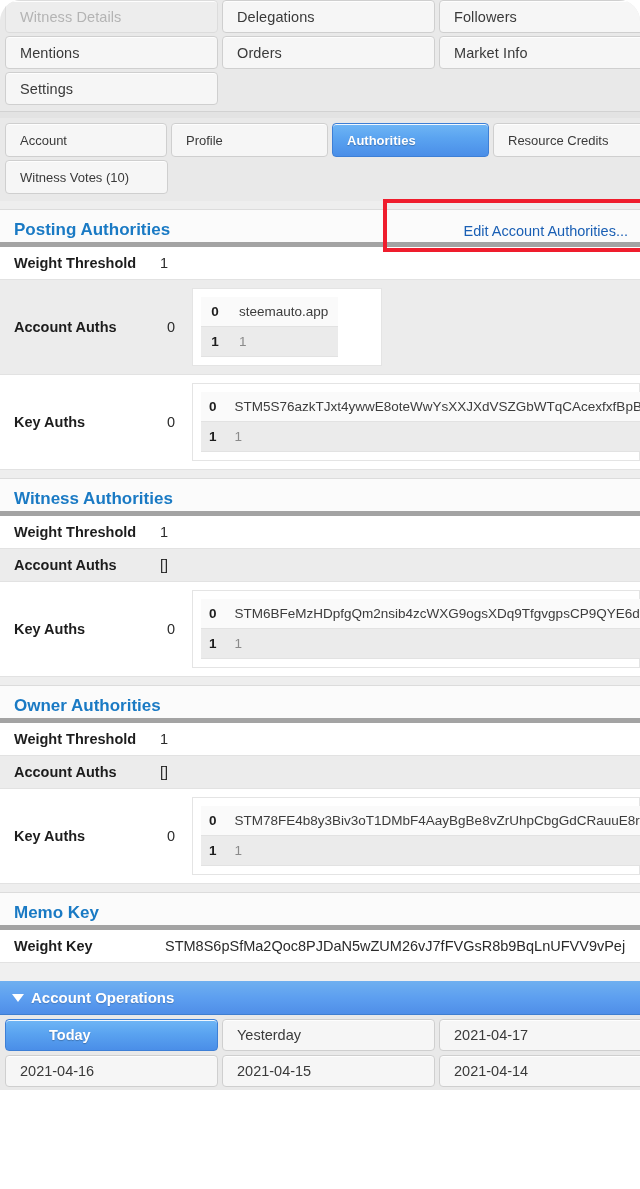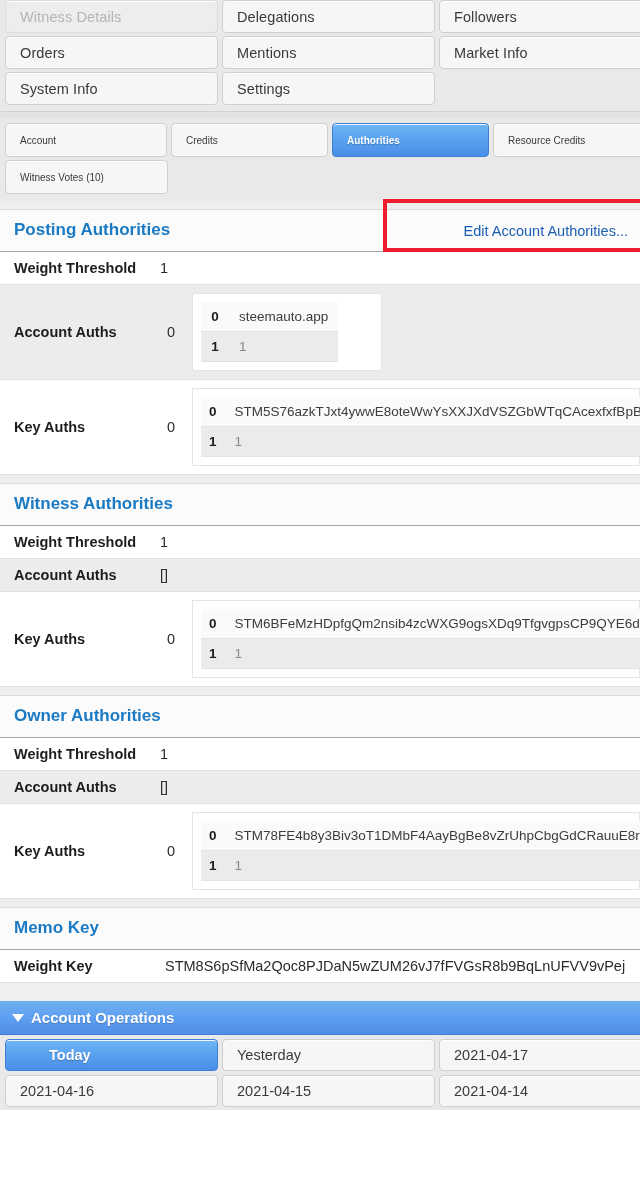--- a/index.html
+++ b/index.html
@@ -13,20 +13,21 @@
     color: #222222;
     -webkit-font-smoothing: antialiased;
   }
 
   .page {
     position: relative;
     width: 640px;
     height: 1189px;
     overflow: hidden;
     background: #ffffff;
+    border-radius: 21px;
   }
 
   
   .navblock {
     background: #e9e9e9;
     padding: 0 0 4px 0;
   }
   .navrow {
     display: flex;
     gap: 0;
@@ -66,21 +67,21 @@
   .subrow { display: flex; padding: 0 4px; }
   .subtab {
     height: 34px;
     margin: 1px 3px 2px 1px;
     background: #f6f6f6;
     border: 1px solid #cfcfcf;
     border-radius: 4px;
     display: flex;
     align-items: center;
     padding: 0 14px;
-    font-size: 10px;
+    font-size: 13px;
     color: #3a3a3a;
     box-shadow: 0 1px 0 rgba(255,255,255,.9) inset;
   }
   .subtab.w-account { flex: 0 0 162px; }
   .subtab.w-profile { flex: 0 0 157px; }
   .subtab.w-auth    { flex: 0 0 157px; }
   .subtab.w-rc      { flex: 0 0 165px; }
   .subtab.w-wv      { flex: 0 0 163px; }
   .subtab.active {
     background: linear-gradient(to bottom, #6fb6f5 0%, #5aa3f0 45%, #4a8ee8 100%);
@@ -88,22 +89,22 @@
     color: #ffffff;
     font-weight: bold;
     text-shadow: 0 1px 1px rgba(0,0,0,.25);
   }
 
   
   .sect-gap { height: 9px; background: #eeeeee; border-bottom: 1px solid #dcdcdc; }
 
   .sect-head {
     background: #fbfbfb;
-    padding: 10px 14px 11px 14px;
-    border-bottom: 1px solid #a3a3a3;
+    padding: 10px 14px 2px 14px;
+    border-bottom: 5px solid #a3a3a3;
     position: relative;
   }
   .sect-title {
     color: #1a7ac4;
     font-size: 17px;
     font-weight: bold;
   }
   .edit-link {
     position: absolute;
     right: 12px;
@@ -235,49 +236,46 @@
         </div>
       <div class="navcell first-row-top">
           <span>Delegations</span>
         </div>
       <div class="navcell first-row-top">
           <span>Followers</span>
         </div>
     </div>
     <div class="navrow">
       <div class="navcell">
+          <span>Mentions</span>
+        </div>
+      <div class="navcell">
           <span>Orders</span>
-        </div>
-      <div class="navcell">
-          <span>Mentions</span>
         </div>
       <div class="navcell">
           <span>Market Info</span>
         </div>
     </div>
     <div class="navrow">
-      <div class="navcell">
-          <span>System Info</span>
-        </div>
       <div class="navcell">
           <span>Settings</span>
         </div>
       <div class="navcell empty"></div>
     </div>
   </div>
 
   <div class="navsep"></div>
 
   <div class="subtabs-wrap">
     <div class="subrow">
       <div class="subtab w-account">
           <span>Account</span>
         </div>
       <div class="subtab w-profile">
-          <span>Credits</span>
+          <span>Profile</span>
         </div>
       <div class="subtab w-auth active">
           <span>Authorities</span>
         </div>
       <div class="subtab w-rc">
           <span>Resource Credits</span>
         </div>
     </div>
     <div class="subrow">
       <div class="subtab w-wv">

